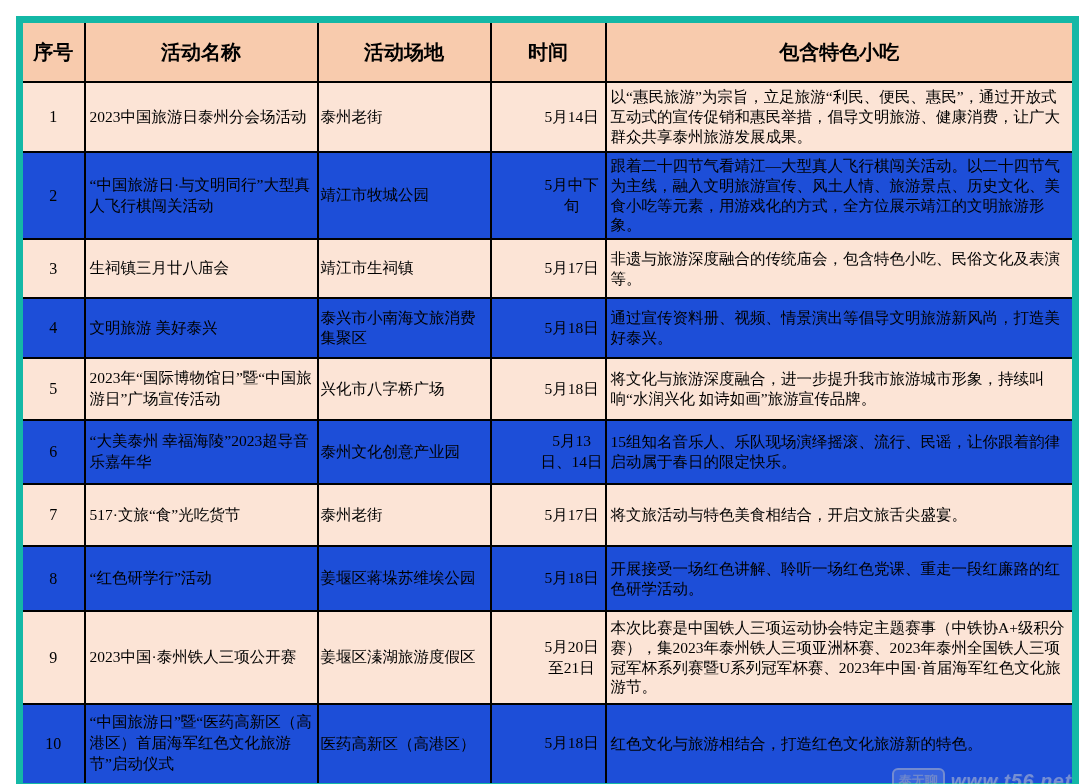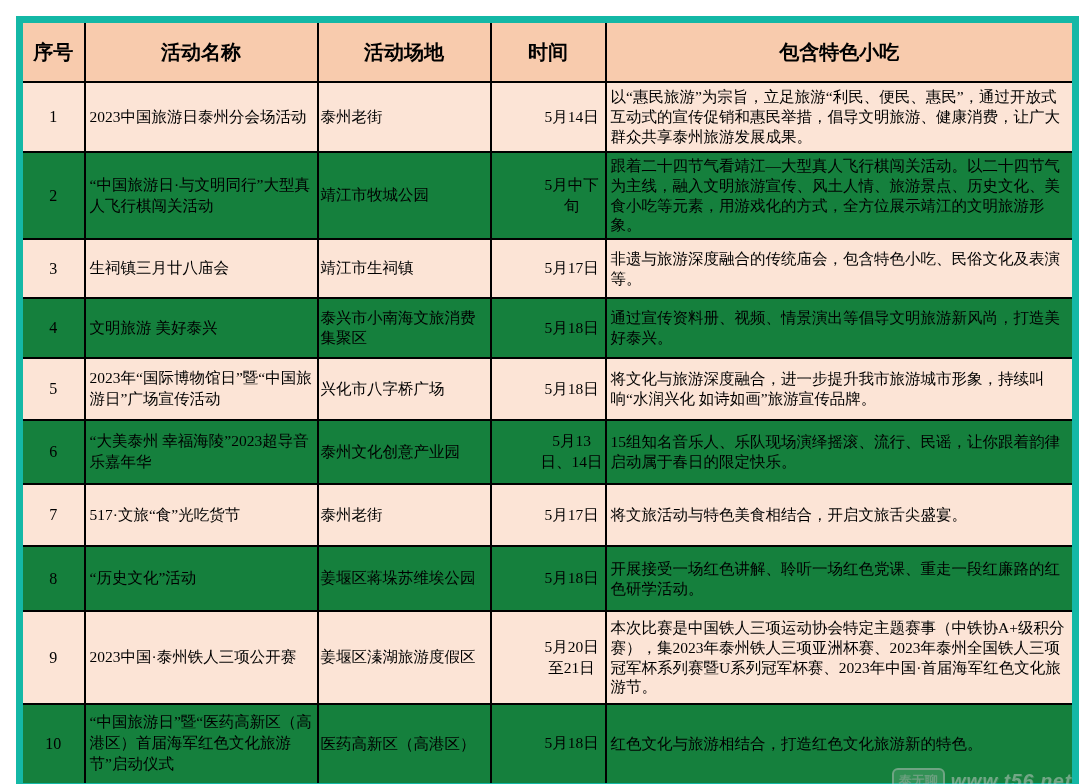--- a/index.html
+++ b/index.html
@@ -32,21 +32,21 @@
   thead th {
     background: #f8cbad;
     height: 56px;
     font-size: 20px;
     font-weight: bold;
     text-align: center;
     vertical-align: middle;
   }
   tbody td {
     vertical-align: middle;
-    background: #15803d;
+    background: #1d4ed8;
   }
   tbody tr:nth-child(odd) td {
     background: #fce4d6;
   }
   td.cell-no {
     text-align: center;
     font-size: 16px;
   }
   td.cell-name {
     font-size: 15.5px;
@@ -166,21 +166,21 @@
         </tr>
         <tr style="height: 62px;">
           <td class="cell-no">7</td>
           <td class="cell-name">517·文旅“食”光吃货节</td>
           <td class="cell-venue">泰州老街</td>
           <td class="cell-time">5月17日</td>
           <td class="cell-feature">将文旅活动与特色美食相结合，开启文旅舌尖盛宴。</td>
         </tr>
         <tr style="height: 65px;">
           <td class="cell-no">8</td>
-          <td class="cell-name">“历史文化”活动</td>
+          <td class="cell-name">“红色研学行”活动</td>
           <td class="cell-venue">姜堰区蒋垛苏维埃公园</td>
           <td class="cell-time">5月18日</td>
           <td class="cell-feature">开展接受一场红色讲解、聆听一场红色党课、重走一段红廉路的红色研学活动。</td>
         </tr>
         <tr style="height: 93px;">
           <td class="cell-no">9</td>
           <td class="cell-name">2023中国·泰州铁人三项公开赛</td>
           <td class="cell-venue">姜堰区溱湖旅游度假区</td>
           <td class="cell-time">5月20日至21日</td>
           <td class="cell-feature">本次比赛是中国铁人三项运动协会特定主题赛事（中铁协A+级积分赛），集2023年泰州铁人三项亚洲杯赛、2023年泰州全国铁人三项冠军杯系列赛暨U系列冠军杯赛、2023年中国·首届海军红色文化旅游节。</td>

